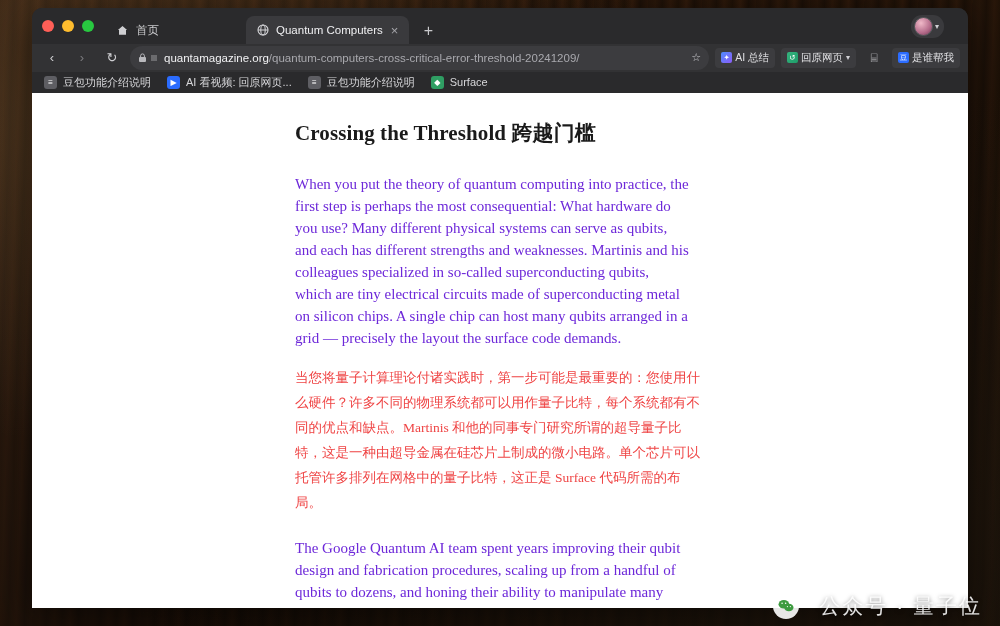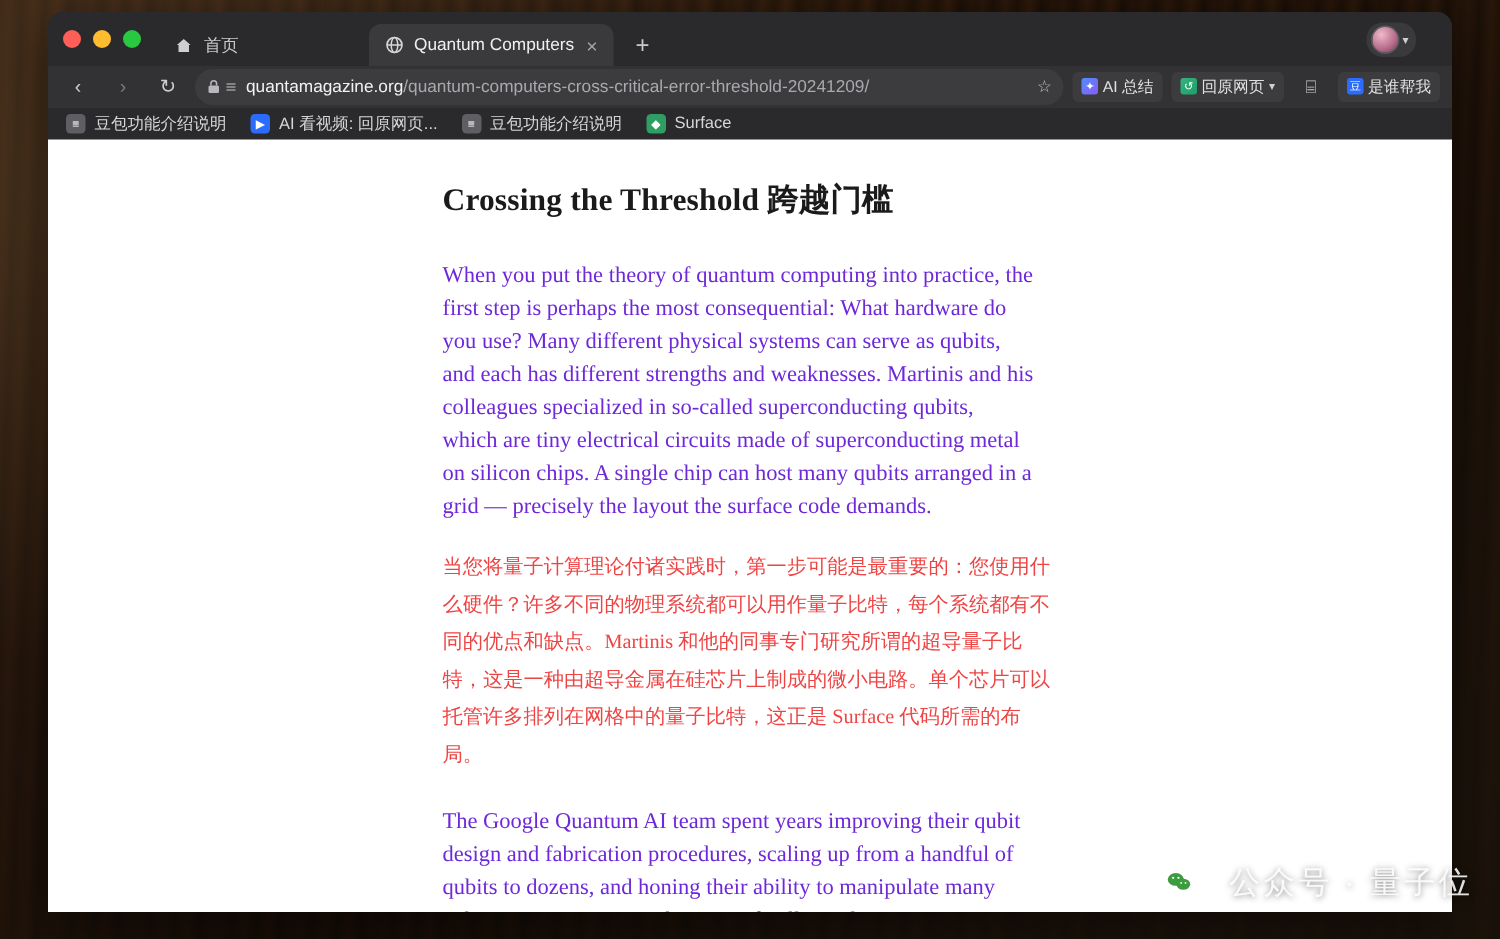--- a/index.html
+++ b/index.html
@@ -290,21 +290,21 @@
     position: absolute;
     left: 0; right: 0; bottom: 0;
     height: 26px;
     background: linear-gradient(180deg, rgba(255,255,255,0) 0%, rgba(255,255,255,0.0) 55%, rgba(255,255,255,0) 100%);
   }
 
   
   #watermark {
     position: absolute;
     right: 18px;
-    bottom: 24px;
+    bottom: 6px;
     display: flex;
     align-items: center;
     gap: 20px;
     color: rgba(255,255,255,0.88);
     font-size: 21px;
     letter-spacing: 2px;
     text-shadow: 0 1px 4px rgba(0,0,0,0.5);
     pointer-events: none;
   }
   #watermark .wechat {

